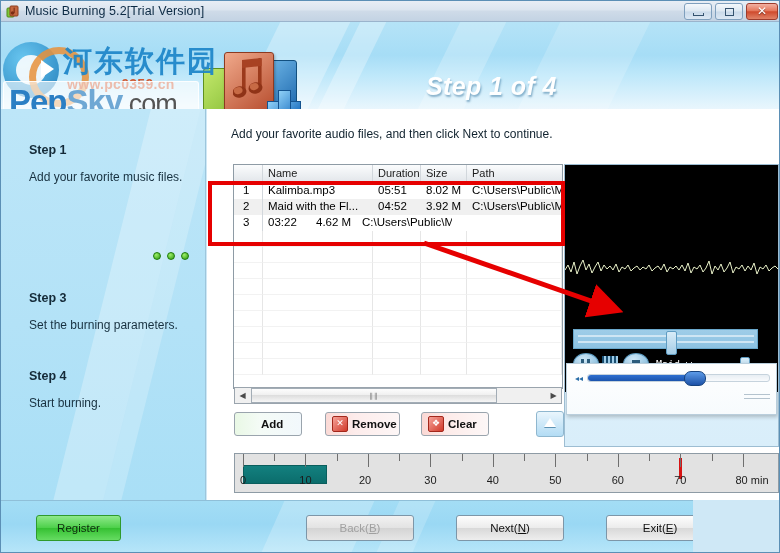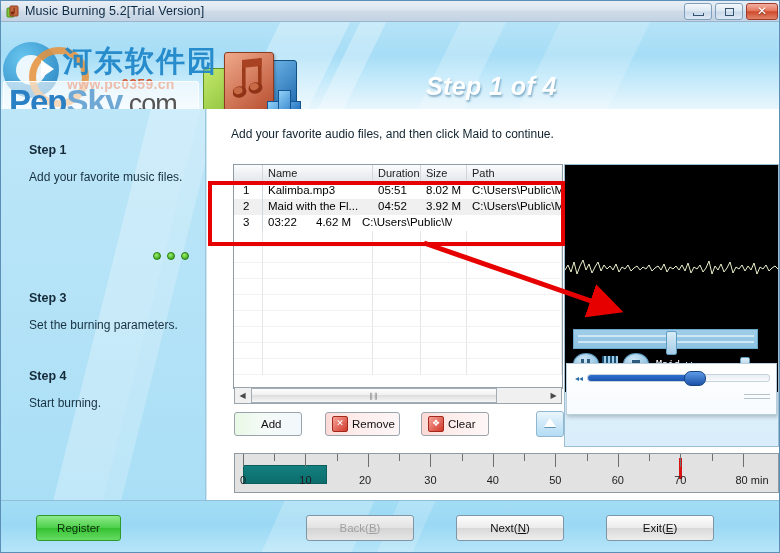--- a/index.html
+++ b/index.html
@@ -128,21 +128,21 @@
     background:#f0f0f0;border:1px solid #9aa4ad;box-sizing:border-box;display:flex;align-items:center;}
   .hsb .ar{width:15px;height:15px;display:flex;align-items:center;justify-content:center;
     font-size:8px;color:#4a4a4a;font-family:"DejaVu Sans",sans-serif;}
   .hsb .thumb{height:15px;width:246px;margin-left:1px;
     background:linear-gradient(to bottom,#fdfdfd,#f0f0f0 45%,#dedede 50%,#f6f6f6);
     border:1px solid #a3adb6;box-sizing:border-box;display:flex;align-items:center;justify-content:center;}
   .hsb .grip{font-size:7px;letter-spacing:1px;color:#7d7d7d;font-family:"DejaVu Sans",sans-serif;}
   .hsb .sp{flex:1}
 
   
-  .actions{position:absolute;left:233px;top:410px;display:flex;align-items:center;}
+  .actions{position:absolute;left:233px;top:410px;display:flex;align-items:center;font-weight:bold;}
   .abtn{height:24px;border:1px solid #9aa4ad;border-radius:3px;display:flex;align-items:center;
     box-sizing:border-box;font-size:11.5px;color:#111;
     background:linear-gradient(to bottom,#ffffff,#f6fafc 50%,#eaf2f7);}
   .abtn.add{width:68px;margin-right:23px;background:linear-gradient(to right,#e9f8e5 0%,#f4fbf6 38%,#f2f8fc 100%);}
   .abtn.rem{width:75px;margin-right:21px;background:linear-gradient(to right,#fbdad6 0%,#fdeceb 40%,#fdf6f6 100%);}
   .abtn.clr{width:68px;margin-right:39px;background:linear-gradient(to right,#fbd8d4 0%,#fdecea 42%,#fdf7f7 100%);}
   .abtn .lbl{margin-left:4px;}
   .abico{width:14px;height:14px;margin-left:6px;border-radius:2px;position:relative;flex:none;}
   .abico.plus{background:linear-gradient(135deg,#bdf09b,#5fb832);border:1px solid #3e8f1c;}
   .abico.plus:before{content:"";position:absolute;left:5px;top:2px;width:3px;height:9px;background:#fff;}
@@ -212,21 +212,21 @@
   .ruler .tick{position:absolute;top:0;width:1px;background:#6f6f6f;}
   .ruler .maj{height:13px}.ruler .min{height:7px}
   .ruler .lab{position:absolute;top:20px;font-size:11px;color:#1c1c1c;transform:translateX(-50%);
     white-space:nowrap;}
   .ruler .lab.last{transform:translateX(-22%);}
   .ruler .bar{position:absolute;left:8px;top:11px;height:19px;
     background:linear-gradient(to bottom,#13807f,#0b6d6c);border:1px solid #0a5e5d;box-sizing:border-box;}
   .ruler .mark{position:absolute;top:4px;width:3px;height:21px;background:#d71313;}
 
   
-  .footer{position:absolute;left:0;top:499px;width:778px;height:52px;overflow:hidden;
+  .footer{position:absolute;left:0;top:499px;width:692px;height:52px;overflow:hidden;
     background:linear-gradient(to bottom,#a3ddf5 0%,#9ad8f4 45%,#b7e6f9 100%);
     border-top:1px solid #8fbfd8;}
   .footer .f-sheen{position:absolute;top:-20px;left:270px;width:90px;height:100px;
     background:rgba(255,255,255,.22);transform:skewX(-24deg);}
   .footer .f-sheen2{position:absolute;top:-20px;left:385px;width:36px;height:100px;
     background:rgba(255,255,255,.18);transform:skewX(-24deg);}
   .fbtn{position:absolute;top:14px;height:26px;border:1px solid #7d96a8;border-radius:3px;
     font-size:11.5px;color:#121212;display:flex;align-items:center;justify-content:center;
     box-sizing:border-box;
     background:linear-gradient(to bottom,#fdfdfd,#ececec 48%,#d9d9d9 52%,#eeeeee);}
@@ -328,21 +328,21 @@
       <div class="d">Start burning.</div>
     </div>
     <div class="dots">
         <i></i>
         <i></i>
         <i></i>
       </div>
   </div>
 
   <div class="main">
-    <div class="instr">Add your favorite audio files, and then click Maid to continue.</div>
+    <div class="instr">Add your favorite audio files, and then click Next to continue.</div>
   </div>
 
   <div class="tbl">
     <div class="thead">
       <div class="c0"></div>
       <div class="c1">Name</div>
       <div class="c2">Duration</div>
       <div class="c3">Size</div>
       <div class="c4">Path</div>
     </div>

